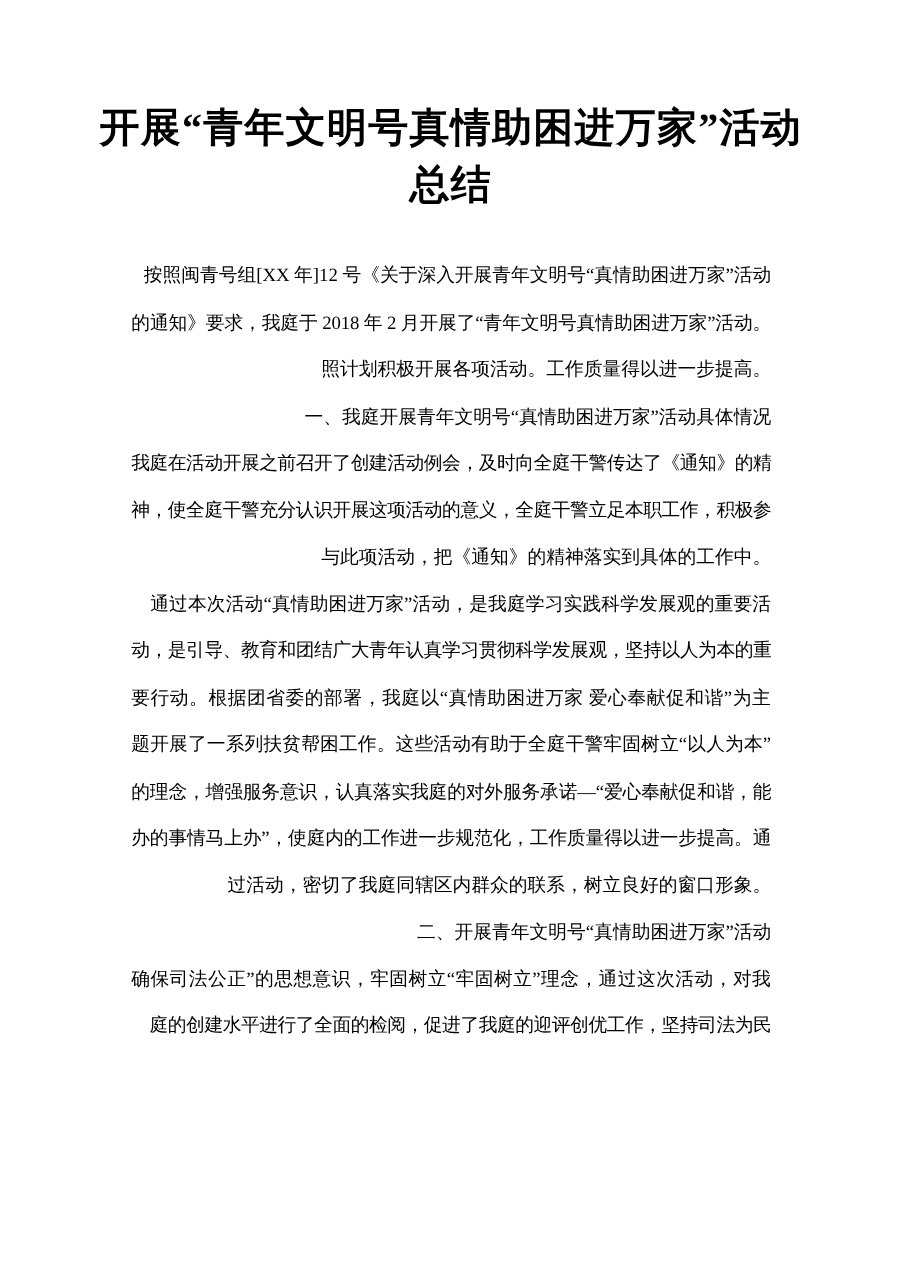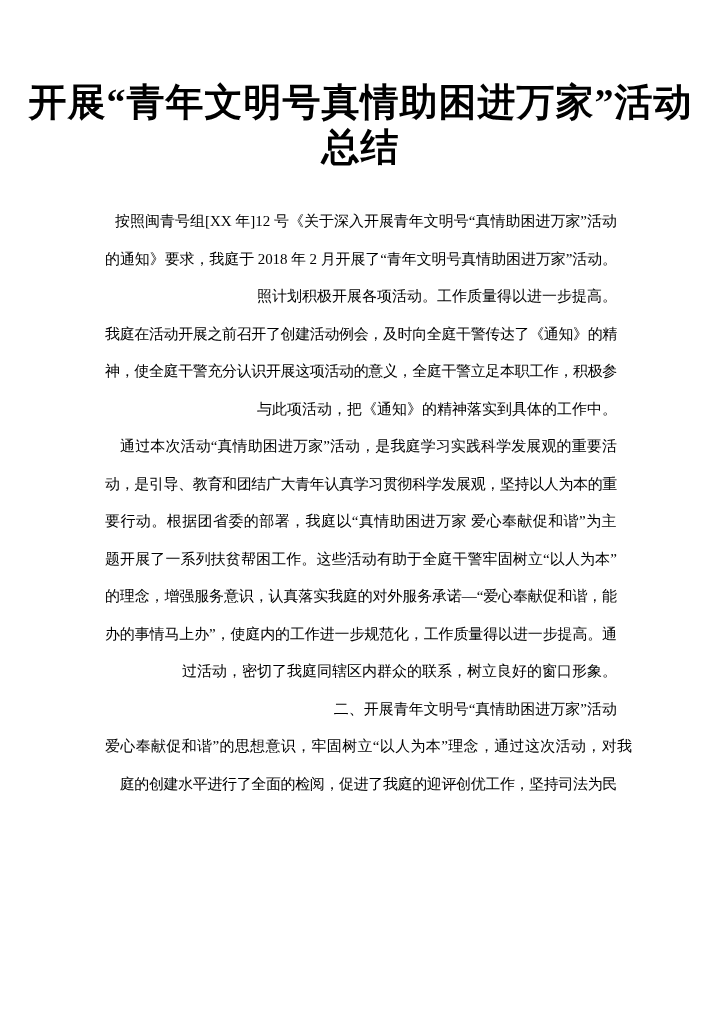--- a/index.html
+++ b/index.html
@@ -10,21 +10,21 @@
   }
   .page {
     position: relative;
     width: 721px; height: 1020px;
     overflow: hidden;
     color: #000000;
   }
   .title {
     margin: 80px 0 0 0;
     padding: 0;
-    font-size: 38px;
+    font-size: 32px;
     font-weight: 700;
     line-height: 45px;
     text-align: center;
     letter-spacing: 1px;
   }
   .doc-body {
     margin: 33px 104px 0 105px;
     width: 512px;
     font-size: 15px;
   }
@@ -44,27 +44,28 @@
 
 <div class="page" style="color: rgb(0, 0, 0);">
   <h1 class="title">
     <div class="title-line">开展“青年文明号真情助困进万家”活动</div>
     <div class="title-line">总结</div>
   </h1>
   <div class="doc-body">
       <div class="line fill indent"><span class="t" style="letter-spacing: -0.0124199px;">按照闽青号组[XX 年]12 号《关于深入开展青年文明号“真情助困进万家”活动</span></div>
       <div class="line fill"><span class="t" style="letter-spacing: -0.0933689px;">的通知》要求，我庭于 2018 年 2 月开展了“青年文明号真情助困进万家”活动。</span></div>
       <div class="line"><span class="t">照计划积极开展各项活动。工作质量得以进一步提高。</span></div>
+      <div class="line"><span class="t">一、我庭开展青年文明号“真情助困进万家”活动具体情况</span></div>
       <div class="line fill"><span class="t" style="letter-spacing: -0.371429px;">我庭在活动开展之前召开了创建活动例会，及时向全庭干警传达了《通知》的精</span></div>
       <div class="line fill"><span class="t" style="letter-spacing: -0.371429px;">神，使全庭干警充分认识开展这项活动的意义，全庭干警立足本职工作，积极参</span></div>
       <div class="line"><span class="t">与此项活动，把《通知》的精神落实到具体的工作中。</span></div>
       <div class="line fill"><span class="t" style="letter-spacing: 0.104911px;">通过本次活动“真情助困进万家”活动，是我庭学习实践科学发展观的重要活</span></div>
       <div class="line fill"><span class="t" style="letter-spacing: -0.371429px;">动，是引导、教育和团结广大青年认真学习贯彻科学发展观，坚持以人为本的重</span></div>
       <div class="line fill"><span class="t" style="letter-spacing: 0.426339px;">要行动。根据团省委的部署，我庭以“真情助困进万家 爱心奉献促和谐”为主</span></div>
       <div class="line fill"><span class="t" style="letter-spacing: 0.104911px;">题开展了一系列扶贫帮困工作。这些活动有助于全庭干警牢固树立“以人为本”</span></div>
       <div class="line fill"><span class="t" style="letter-spacing: -0.133482px;">的理念，增强服务意识，认真落实我庭的对外服务承诺—“爱心奉献促和谐，能</span></div>
       <div class="line fill"><span class="t" style="letter-spacing: -0.133482px;">办的事情马上办”，使庭内的工作进一步规范化，工作质量得以进一步提高。通</span></div>
       <div class="line"><span class="t">过活动，密切了我庭同辖区内群众的联系，树立良好的窗口形象。</span></div>
       <div class="line"><span class="t">二、开展青年文明号“真情助困进万家”活动</span></div>
-      <div class="line fill"><span class="t" style="letter-spacing: 0.343304px;">爱心奉献促和谐”的思想意识，牢固树立“以人为本”理念，通过这次活动，对我</span></div>
+      <div class="line fill"><span class="t" style="letter-spacing: 0.343304px;">确保司法公正”的思想意识，牢固树立“牢固树立”理念，通过这次活动，对我</span></div>
       <div class="line fill"><span class="t" style="letter-spacing: -0.371429px;">庭的创建水平进行了全面的检阅，促进了我庭的迎评创优工作，坚持司法为民</span></div>
     </div>
 </div>
 
 </body></html>

